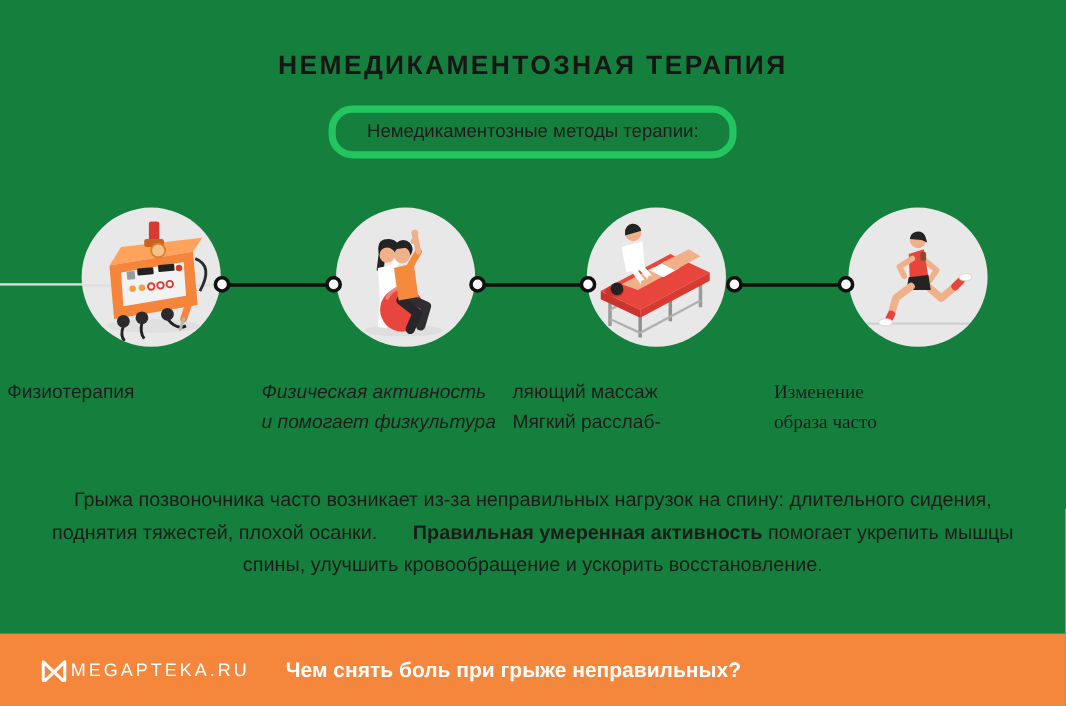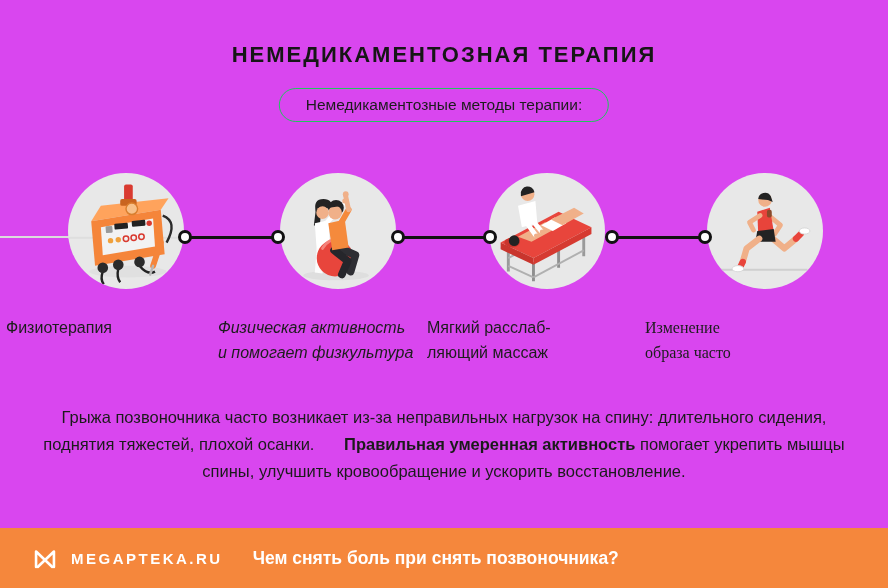--- a/index.html
+++ b/index.html
@@ -1,29 +1,29 @@
 <!DOCTYPE html>
 <html><head>
 <meta charset="utf-8">
 <style>
   * { margin: 0; padding: 0; box-sizing: border-box; }
   html,body { width:888px; height:588px; }
   body { font-family: "Liberation Sans", sans-serif; }
   .page {
     position: relative; width: 888px; height: 588px;
-    background: #d946ef; overflow: hidden; color: #1c1c1c;
+    background: #15803d; overflow: hidden; color: #1c1c1c;
   }
   .title {
     position: absolute; top: 42px; left: 0; width: 100%;
     text-align: center; font-size: 22px; font-weight: 800;
     letter-spacing: 2px; color: #161616;
   }
   .pill {
     position: absolute; top: 88px; left: 50%; transform: translateX(-50%);
-    border: 1px solid #22c55e; border-radius: 20px;
+    border: 6px solid #22c55e; border-radius: 20px;
     padding: 7px 26px; background: transparent;
     font-size: 15.5px; color: #1c1c1c; white-space: nowrap;
   }
   .decor-line {
     position: absolute; top: 236px; left: 0; width: 72px; height: 2px;
     background: #dcdcdc;
   }
   .method-circle {
     position: absolute; top: 173px; width: 116px; height: 116px;
     border-radius: 50%; background: #e8e8e8; overflow: hidden;
@@ -51,21 +51,21 @@
     position: absolute; top: 404px; left: 34px; width: 820px;
     text-align: center; font-size: 16.5px; line-height: 27px; color: #1b1b1b;
   }
   .para b { font-weight: 700; padding-left: 25px; }
   .footer {
     position: absolute; left: 0; bottom: 0; width: 888px; height: 60px;
     background: #f5873c; display: flex; align-items: center; padding-left: 31px;
   }
   .footer .logo { width: 28px; height: 26px; flex: 0 0 auto; }
   .footer .brand {
-    margin-left: 12px; color: #ffffff; font-size: 15px; font-weight: 700;
+    color: #ffffff; font-size: 15px; font-weight: 400;
     letter-spacing: 2.5px; white-space: nowrap;
   }
   .footer .question {
     margin-left: 30px; color: #ffffff; font-size: 17.5px; font-weight: 700;
     white-space: nowrap;
   }
 </style>
 </head>
 <body>
 
@@ -198,32 +198,32 @@
 
   <div class="caption cap1">
     <span>Физиотерапия</span>
     <span></span>
   </div>
   <div class="caption cap2">
     <span>Физическая активность</span>
     <span>и помогает физкультура</span>
   </div>
   <div class="caption cap3">
+    <span>ляющий массаж</span>
     <span>Мягкий расслаб-</span>
-    <span>ляющий массаж</span>
   </div>
   <div class="caption cap4">
     <span>Изменение</span>
     <span>образа часто</span>
   </div>
 
   <p class="para"><span>Грыжа позвоночника часто возникает из-за неправильных нагрузок на спину: длительного сидения, поднятия тяжестей, плохой осанки. </span><b>Правильная умеренная активность</b><span> помогает укрепить мышцы спины, улучшить кровообращение и ускорить восстановление.</span></p>
 
   <div class="footer">
     <svg class="logo" viewBox="0 0 32 32">
       <polyline points="5,27 5,8 25,27" fill="none" stroke="#ffffff" stroke-width="3.2" stroke-linecap="round" stroke-linejoin="round"></polyline>
       <polyline points="27,27 27,8 7,27" fill="none" stroke="#ffffff" stroke-width="3.2" stroke-linecap="round" stroke-linejoin="round"></polyline>
     </svg>
     <span class="brand">MEGAPTEKA.RU</span>
-    <span class="question">Чем снять боль при снять позвоночника?</span>
+    <span class="question">Чем снять боль при грыже неправильных?</span>
   </div>
 
 </div>
 
 </body></html>

